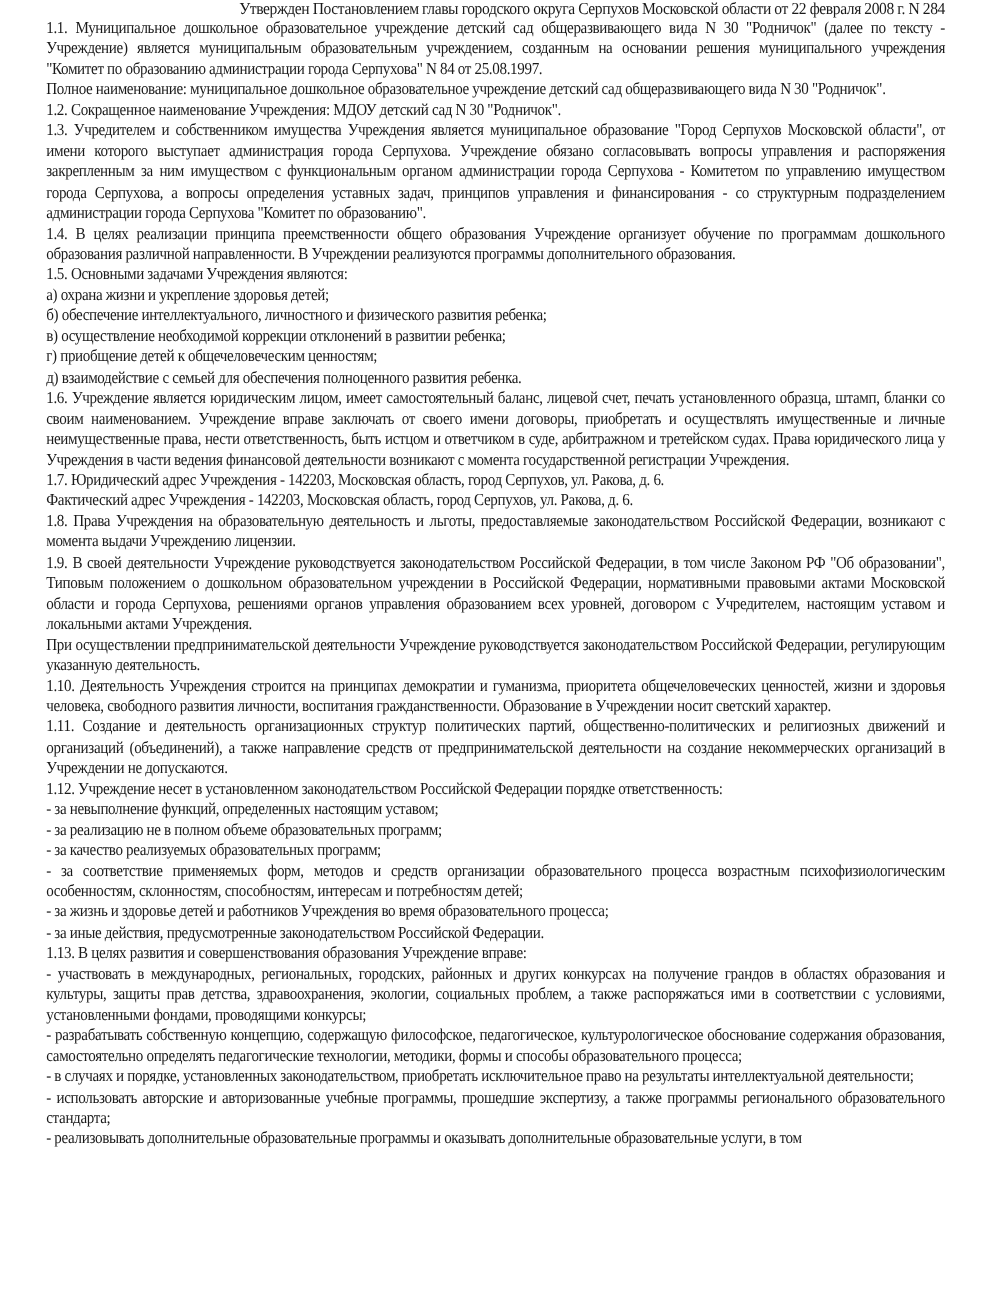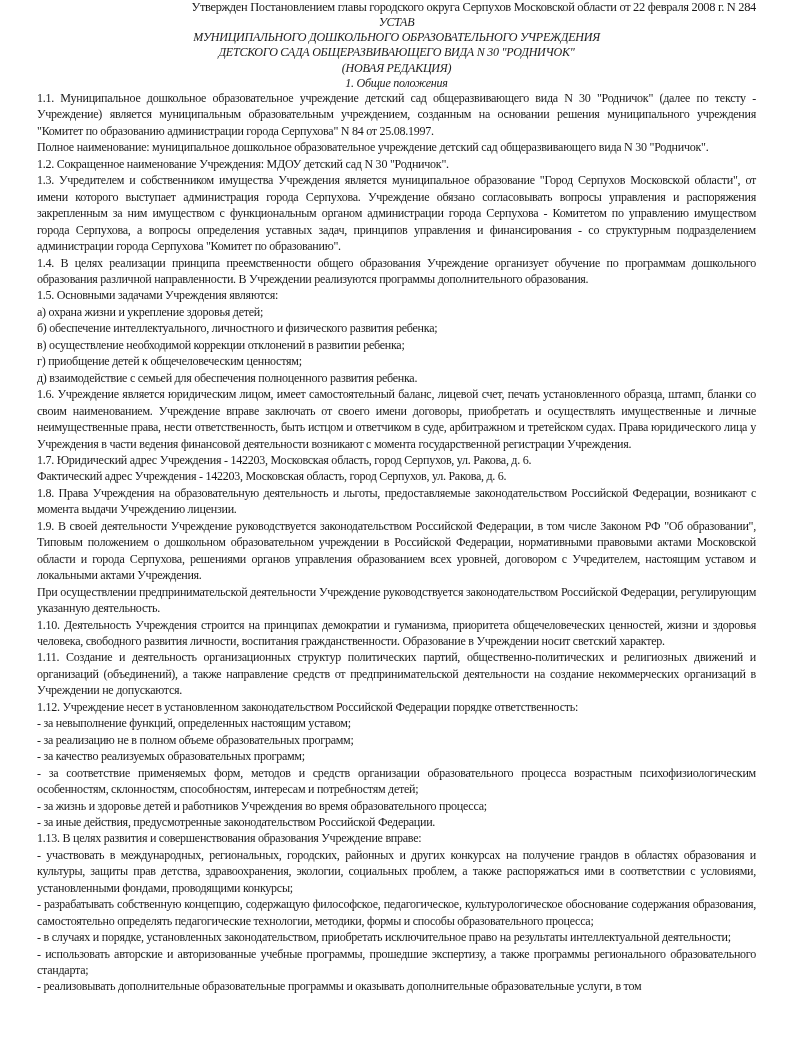--- a/index.html
+++ b/index.html
@@ -47,27 +47,20 @@
       text-align-last: left;
       transform-origin: left top;
     }
   </style>
 </head>
 <body>
 
 <div class="page">
   <div class="approved">Утвержден Постановлением главы городского округа Серпухов Московской области от 22 февраля 2008 г. N 284</div>
 
-  <div>
-    <div class="heading">УСТАВ</div>
-    <div class="heading">МУНИЦИПАЛЬНОГО ДОШКОЛЬНОГО ОБРАЗОВАТЕЛЬНОГО УЧРЕЖДЕНИЯ</div>
-    <div class="heading">ДЕТСКОГО САДА ОБЩЕРАЗВИВАЮЩЕГО ВИДА N 30 "РОДНИЧОК"</div>
-    <div class="heading">(НОВАЯ РЕДАКЦИЯ)</div>
-    <div class="heading">1. Общие положения</div>
-  </div>
 
   <div class="body" id="body-text" style="width: 798.889px; transform: scaleX(0.9); transform-origin: left top;">
       <p class="para">1.1. Муниципальное дошкольное образовательное учреждение детский сад общеразвивающего вида N 30 "Родничок" (далее по тексту - Учреждение) является муниципальным образовательным учреждением, созданным на основании решения муниципального учреждения "Комитет по образованию администрации города Серпухова" N 84 от 25.08.1997.</p>
       <p class="para">Полное наименование: муниципальное дошкольное образовательное учреждение детский сад общеразвивающего вида N 30 "Родничок".</p>
       <p class="para">1.2. Сокращенное наименование Учреждения: МДОУ детский сад N 30 "Родничок".</p>
       <p class="para">1.3. Учредителем и собственником имущества Учреждения является муниципальное образование "Город Серпухов Московской области", от имени которого выступает администрация города Серпухова. Учреждение обязано согласовывать вопросы управления и распоряжения закрепленным за ним имуществом с функциональным органом администрации города Серпухова - Комитетом по управлению имуществом города Серпухова, а вопросы определения уставных задач, принципов управления и финансирования - со структурным подразделением администрации города Серпухова "Комитет по образованию".</p>
       <p class="para">1.4. В целях реализации принципа преемственности общего образования Учреждение организует обучение по программам дошкольного образования различной направленности. В Учреждении реализуются программы дополнительного образования.</p>
       <p class="para">1.5. Основными задачами Учреждения являются:</p>
       <p class="para">а) охрана жизни и укрепление здоровья детей;</p>
       <p class="para">б) обеспечение интеллектуального, личностного и физического развития ребенка;</p>

